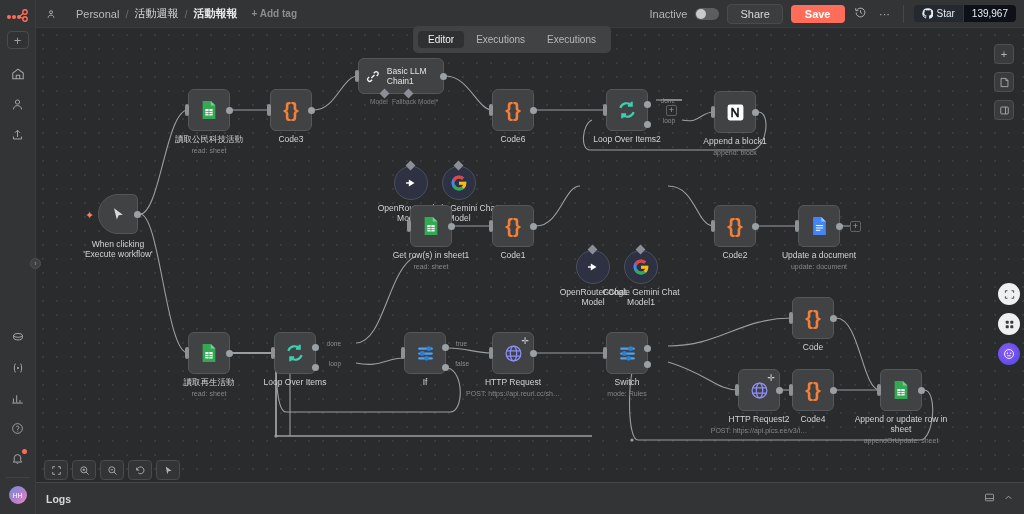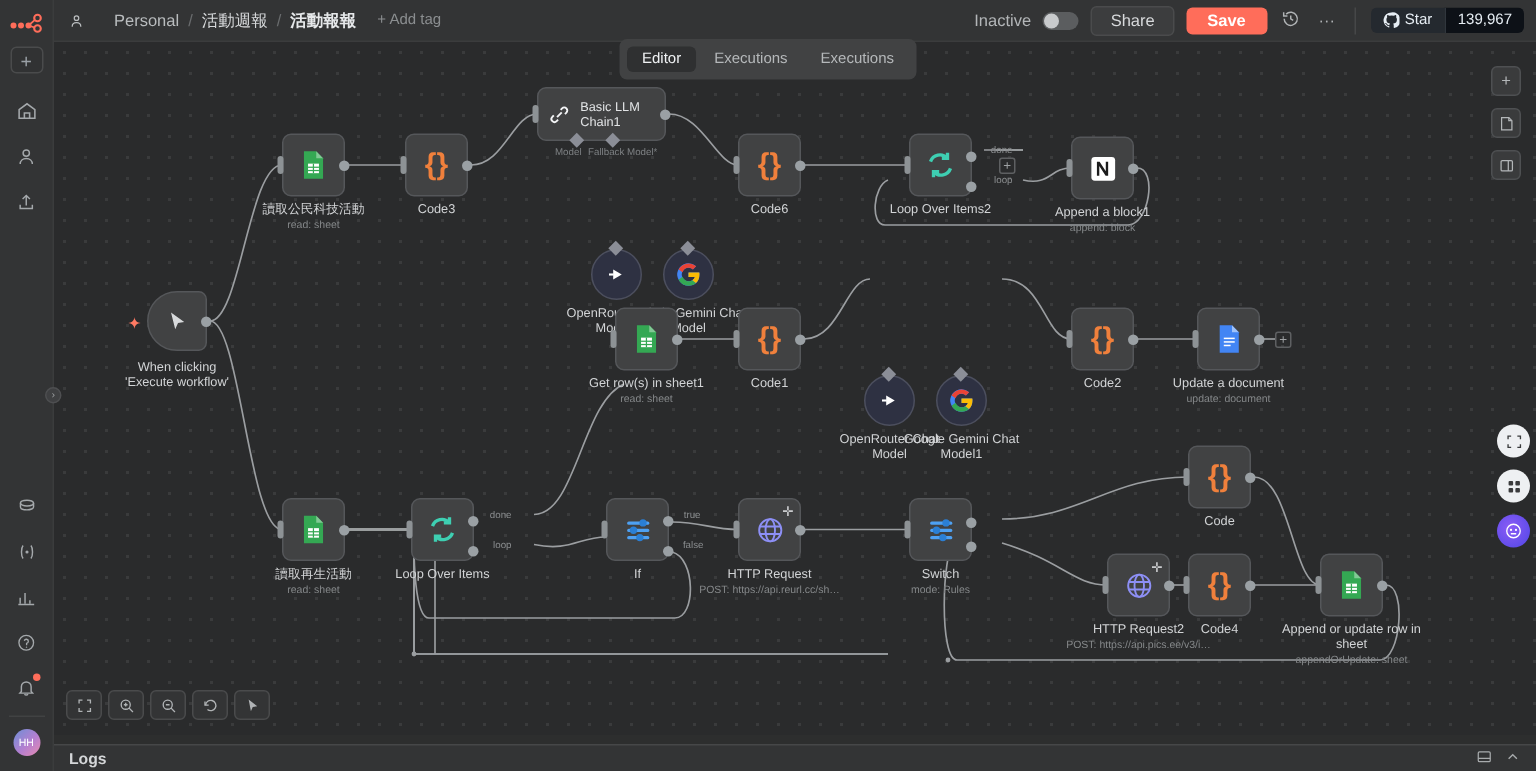--- a/index.html
+++ b/index.html
@@ -44,21 +44,21 @@
   .header {
     position: absolute; left: 36px; top: 0; right: 0; height: 28px;
     background: #333435; border-bottom: 1px solid #3b3c3d;
     display: flex; align-items: center; padding: 0 8px 0 10px;
   }
   .crumbs { display: flex; align-items: center; gap: 6px; font-size: 11px; }
   .crumb-personal { display:flex; align-items:center; gap:20px; color:#b9bcbe; }
   .crumb-sep { color: #6a6c6e; }
   .crumb { color: #d6d8da; }
   .crumb-last { color: #e6e8ea; font-weight: bold; }
-  .addtag { color: #8b8e90; font-size: 10px; margin-left: 8px; }
+  .addtag { color: #8b8e90; font-size: 10px; margin-left: 8px; font-weight: bold; }
   .hdr-right { margin-left: auto; display: flex; align-items: center; gap: 8px; }
   .inactive-label { color: #b3b6b8; font-size: 11px; }
   .toggle {
     width: 24px; height: 12px; border-radius: 6px; background: #5b5d5f; position: relative;
   }
   .toggle::after {
     content: ''; position: absolute; left: 1px; top: 1px; width: 10px; height: 10px;
     border-radius: 50%; background: #c8cacc;
   }
   .btn-share {
@@ -166,21 +166,21 @@
     background: #333435; display: flex; align-items: center; justify-content: center; color: #b0b3b5;
   }
   .exec-btn {
     position: absolute; left: 50%; transform: translateX(-50%); bottom: 10px;
     background: #f2675a; color: #fff; padding: 6px 16px; border-radius: 5px;
     font-size: 11px; display: flex; align-items: center; gap: 6px; font-weight: bold;
   }
 
   
   .logs {
-    position: absolute; left: 36px; right: 0; bottom: 0; height: 18px;
+    position: absolute; left: 36px; right: 0; bottom: 0; height: 32px;
     background: #333435; border-top: 1px solid #464748;
     display: flex; align-items: center; padding: 0 10px;
   }
   .logs-title { font-size: 10.5px; color: #d5d7d9; font-weight: bold; }
   .logs-right { margin-left: auto; display: flex; gap: 8px; color: #a8abad; }
   .rail-collapse {
     position: absolute; left: 30px; top: 258px; width: 11px; height: 11px; border-radius: 50%;
     background: #3f4042; border: 1px solid #4e4f51; color: #9c9fa1;
     font-size: 7px; line-height: 9px; text-align: center; z-index: 10;
   }

